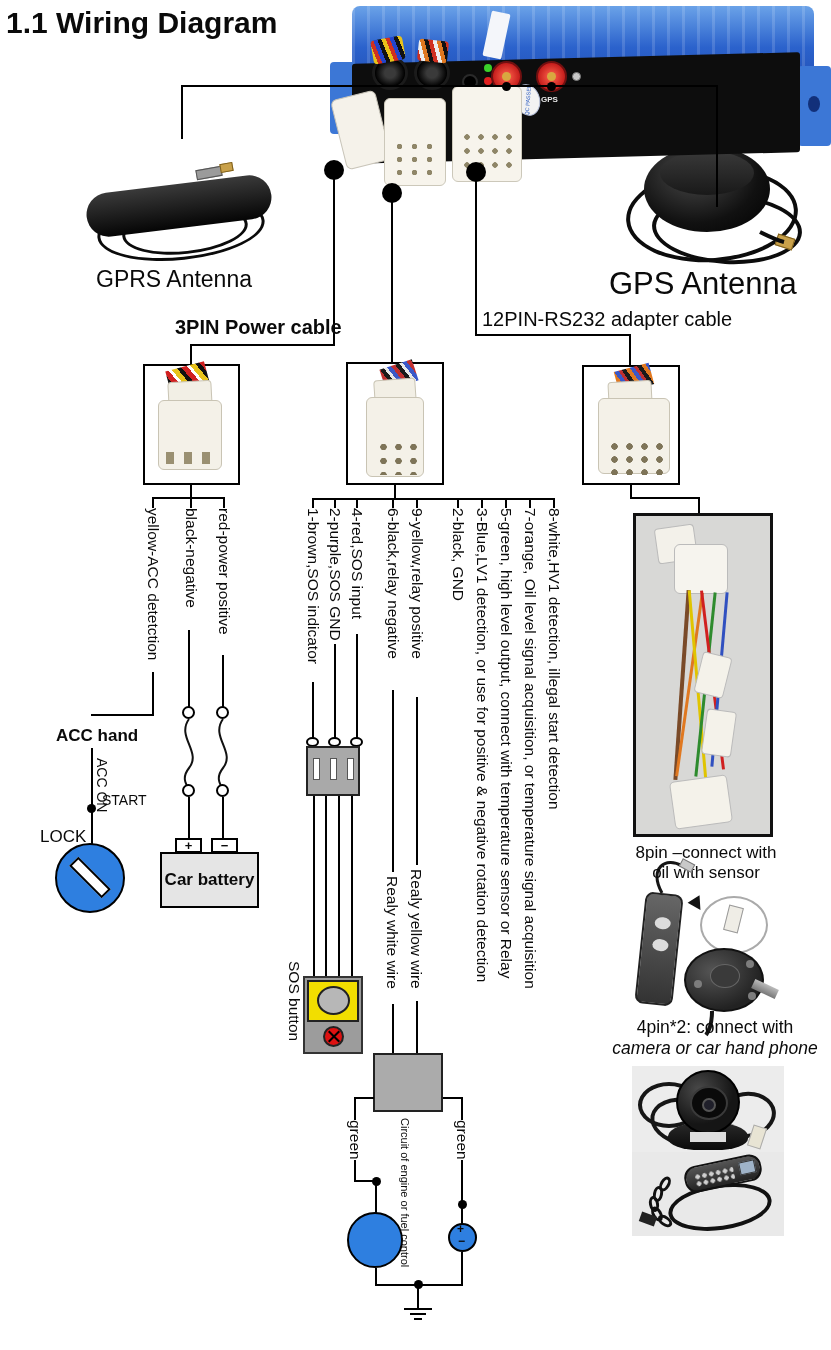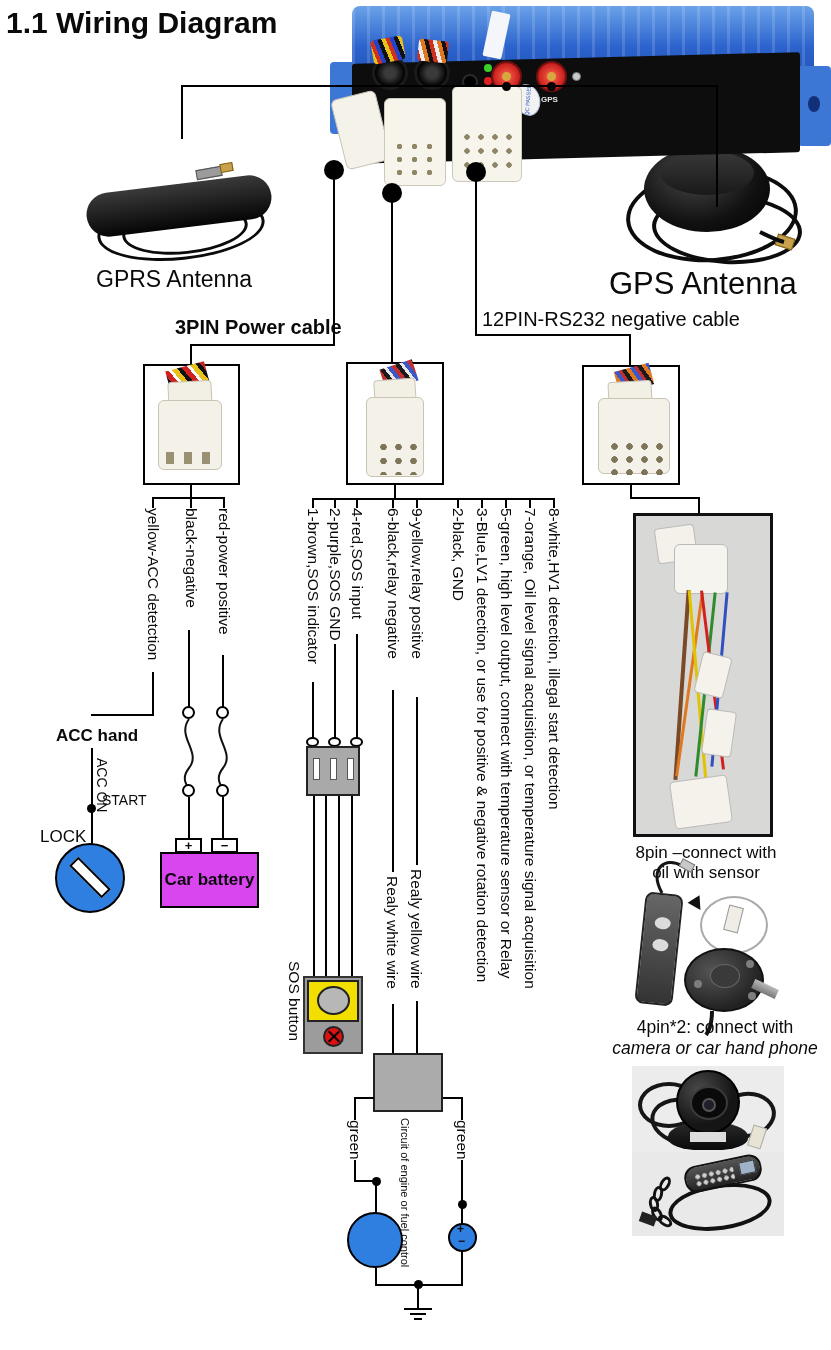--- a/index.html
+++ b/index.html
@@ -88,21 +88,21 @@
   <div class="dot" style="left:466px;top:162px;width:20px;height:20px;"></div>
   <div class="ln" style="left:333px;top:170px;width:2px;height:176px;"></div>
   <div class="ln" style="left:190px;top:344px;width:145px;height:2px;"></div>
   <div class="ln" style="left:190px;top:344px;width:2px;height:20px;"></div>
   <div class="ln" style="left:391px;top:193px;width:2px;height:170px;"></div>
   <div class="ln" style="left:475px;top:172px;width:2px;height:164px;"></div>
   <div class="ln" style="left:475px;top:334px;width:156px;height:2px;"></div>
   <div class="ln" style="left:629px;top:334px;width:2px;height:31px;"></div>
 
   <div class="lbl" style="left:175px;top:316px;font-size:20px;font-weight:bold;">3PIN Power cable</div>
-  <div class="lbl" style="left:482px;top:308px;font-size:20px;">12PIN-RS232 negative cable</div>
+  <div class="lbl" style="left:482px;top:308px;font-size:20px;">12PIN-RS232 adapter cable</div>
 
   <div class="bx" style="left:143px;top:364px;width:97px;height:121px;"></div>
   <div class="abs" style="left:168px;top:366px;width:40px;height:26px;transform:rotate(-15deg);
               background:repeating-linear-gradient(65deg,#e8c21a 0 5px,#111 5px 9px,#d02020 9px 14px,#fff 14px 17px);"></div>
   <div class="abs" style="left:168px;top:381px;width:44px;height:28px;background:#f2efe5;border:1px solid #c9c4b4;border-radius:4px;transform:rotate(-3deg);"></div>
   <div class="abs" style="left:158px;top:400px;width:64px;height:70px;background:#f4f1e8;border:1px solid #c9c4b4;border-radius:6px;"></div>
   <div class="abs" style="left:166px;top:452px;width:49px;height:12px;background:repeating-linear-gradient(90deg,#9a9072 0 8px,rgba(0,0,0,0) 8px 18px);"></div>
 
   <div class="bx" style="left:346px;top:362px;width:98px;height:123px;"></div>
   <div class="abs" style="left:382px;top:364px;width:34px;height:22px;transform:rotate(-18deg);
@@ -145,21 +145,21 @@
   <div class="ln" style="left:222px;top:655px;width:2px;height:53px;"></div>
   <div class="circ" style="left:216px;top:706px;width:13px;height:13px;"></div>
   <div class="circ" style="left:216px;top:784px;width:13px;height:13px;"></div>
   <div class="ln" style="left:222px;top:797px;width:2px;height:41px;"></div>
   <div class="bx" style="left:175px;top:838px;width:27px;height:15px;text-align:center;font-size:13px;font-weight:bold;line-height:12px;">
     <span>+</span>
   </div>
   <div class="bx" style="left:211px;top:838px;width:27px;height:15px;text-align:center;font-size:13px;font-weight:bold;line-height:12px;">
     <span>−</span>
   </div>
-  <div class="bx" style="left:160px;top:852px;width:99px;height:56px;background:#d946ef;text-align:center;">
+  <div class="bx" style="left:160px;top:852px;width:99px;height:56px;background:#e5e5e5;text-align:center;">
     <span style="font-size:17px;font-weight:bold;line-height:52px;">Car battery</span>
   </div>
 
   <div class="ln" style="left:394px;top:485px;width:2px;height:14px;"></div>
   <div class="ln" style="left:312px;top:498px;width:243px;height:2px;"></div>
   <div class="ln" style="left:312px;top:498px;width:2px;height:10px;"></div>
   <div class="ln" style="left:334px;top:498px;width:2px;height:10px;"></div>
   <div class="ln" style="left:356px;top:498px;width:2px;height:10px;"></div>
   <div class="ln" style="left:392px;top:498px;width:2px;height:10px;"></div>
   <div class="ln" style="left:416px;top:498px;width:2px;height:10px;"></div>

